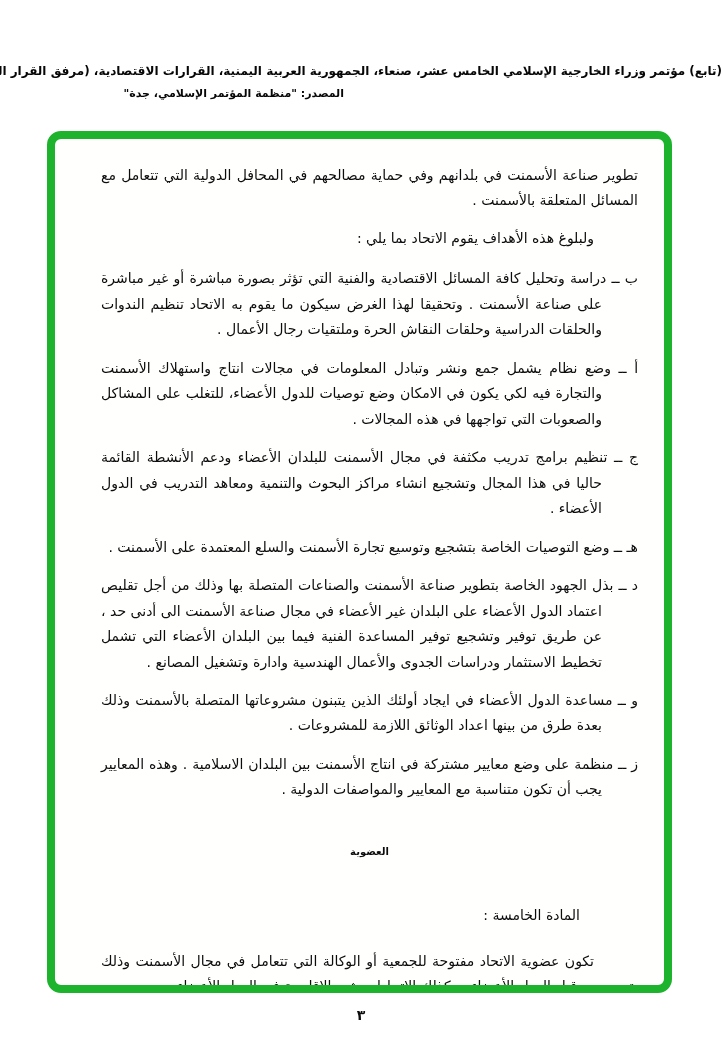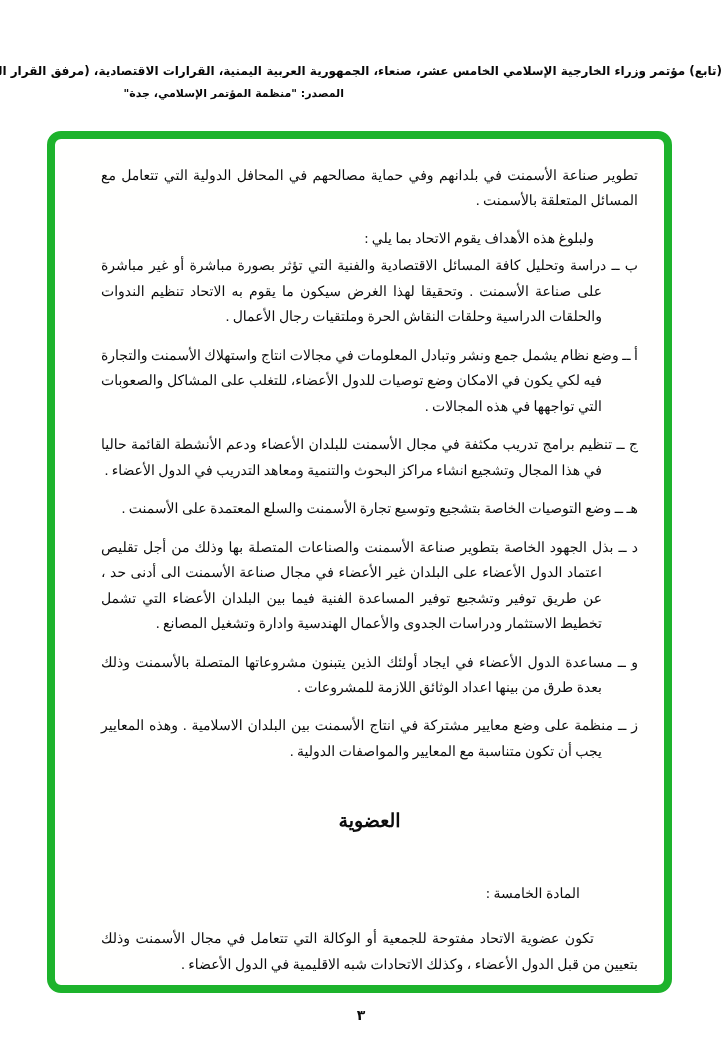--- a/index.html
+++ b/index.html
@@ -35,29 +35,28 @@
     height: 862px;
     border: 8px solid #1db32c;
     border-radius: 14px;
     padding: 24px 26px 0 46px;
     direction: rtl;
     text-align: justify;
     font-size: 14px;
     line-height: 1.82;
     overflow: hidden;
     background: #fffffe;
-    font-family: Liberation Serif, serif;
   }
   .intro { margin-bottom: 12px; }
-  .lead  { text-indent: 44px; margin-bottom: 2px; }
+  .lead  { text-indent: 44px; margin-bottom: 15px; }
   .item  { padding-right: 36px; text-indent: -36px; margin-bottom: 13px; }
   .item .marker { font-weight: inherit; }
   .section-heading {
     margin-top: 40px;
-    font-size: 19px;
+    font-size: 10px;
     font-weight: bold;
     text-align: center;
   }
   .article-label {
     margin: 42px 58px 0 0;
     text-align: right;
   }
   .membership {
     margin-top: 20px;
     text-indent: 44px;

